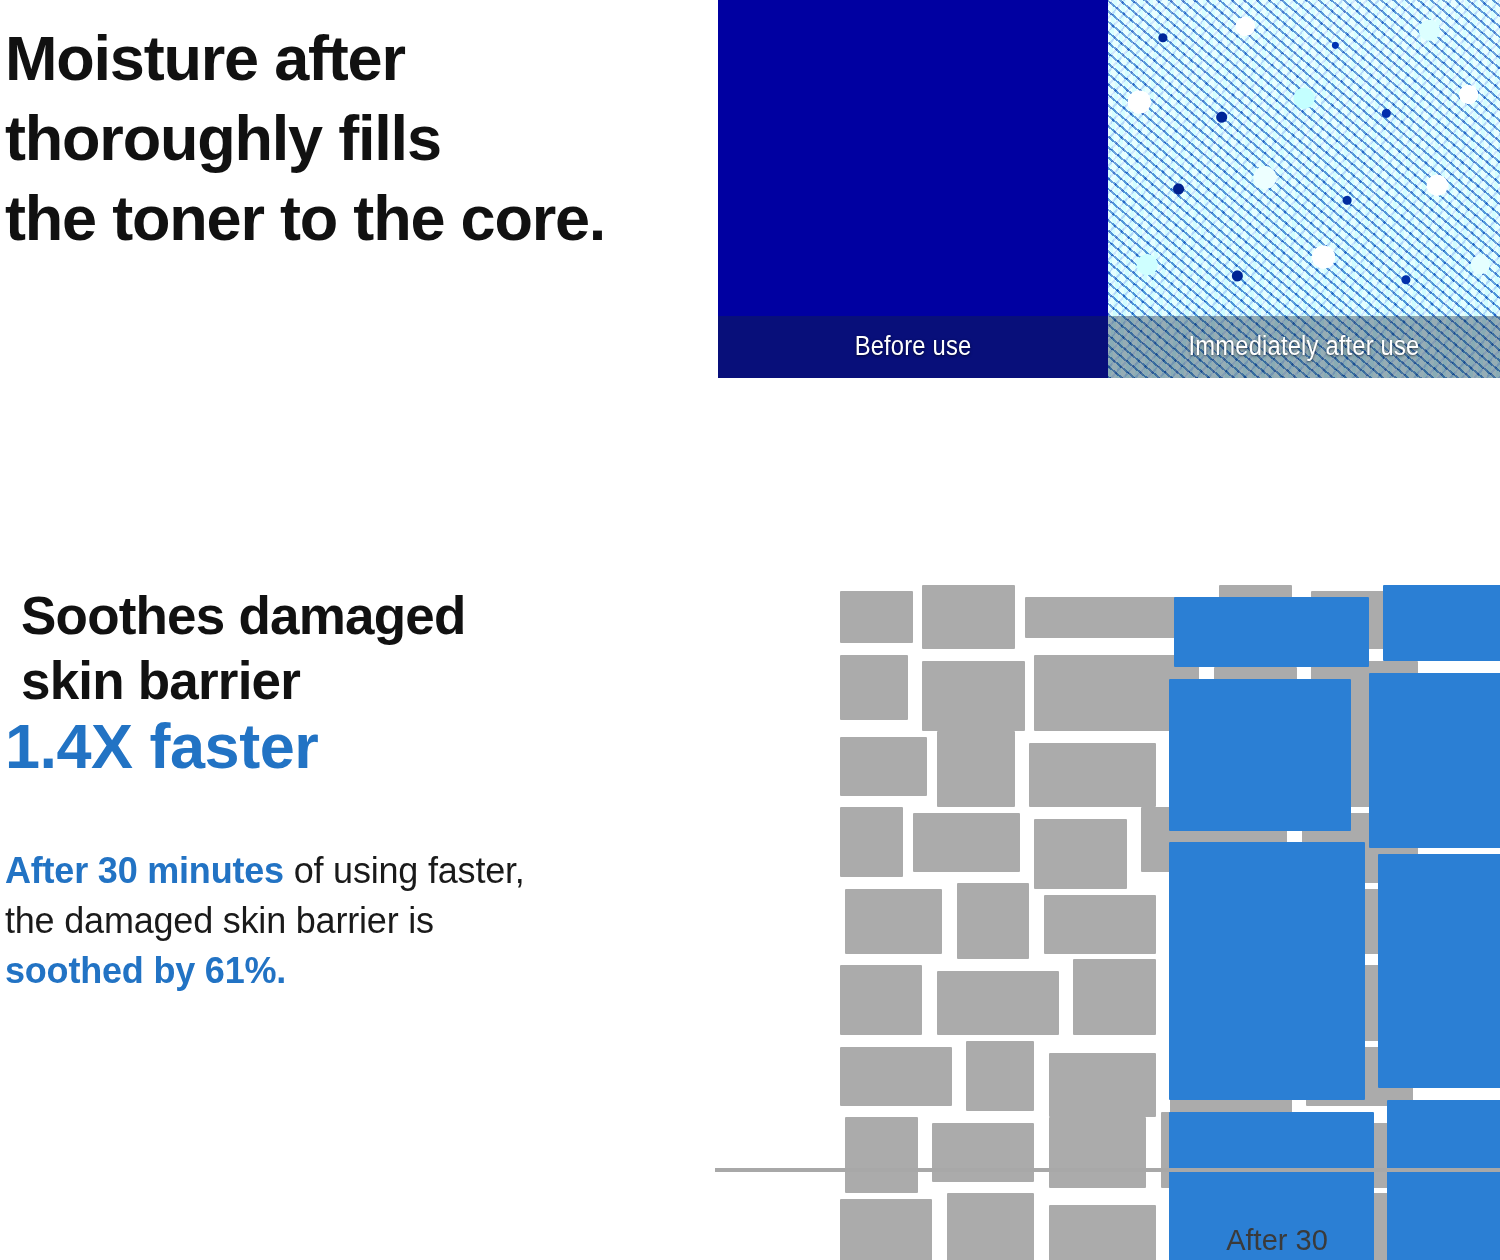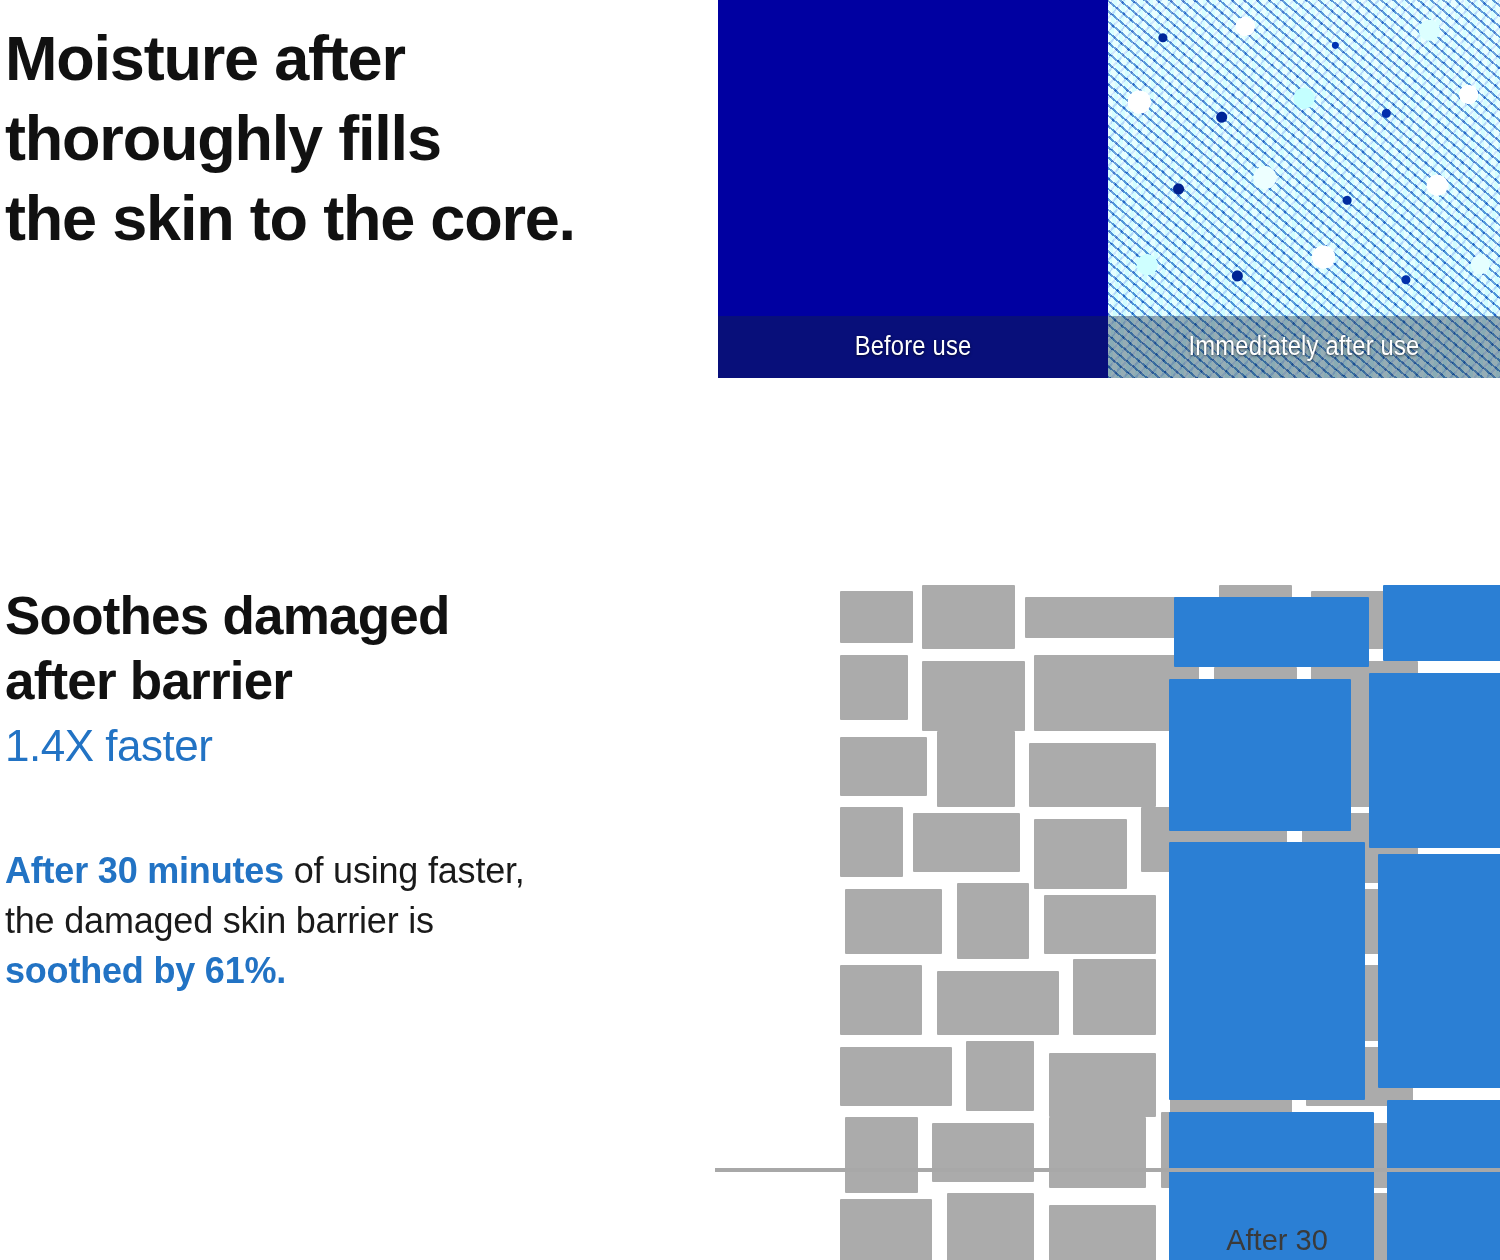--- a/index.html
+++ b/index.html
@@ -142,24 +142,25 @@
     top: 583px;
     width: 680px;
   }
   .sub-head-line {
     font-weight: bold;
     font-size: 53px;
     line-height: 65px;
     letter-spacing: -.8px;
     color: #111111;
     white-space: nowrap;
+    margin-left: 16px;
   }
   .sub-head-accent {
-    font-weight: normal;
-    font-size: 44px;
+    font-weight: bold;
+    font-size: 63px;
     line-height: 66px;
     letter-spacing: -.5px;
     color: #2273c4;
     white-space: nowrap;
   }
   #body-copy {
     position: absolute;
     left: 5px;
     top: 846px;
     width: 560px;
@@ -210,39 +211,39 @@
   }
   #axis-label-damaged { left: 85px;  width: 320px; }
   #axis-label-after   { left: 422px; width: 280px; }
 </style>
 </head>
 <body>
 
 <div id="headline-block">
   <div class="headline-line">Moisture after</div>
   <div class="headline-line">thoroughly fills</div>
-  <div class="headline-line">the skin to the core.</div>
+  <div class="headline-line">the toner to the core.</div>
 </div>
 
 <div id="microscopy-figure">
   <div class="micro-panel" id="micro-panel-before">
     <div class="tex-before"></div>
     <div class="micro-caption-band"></div>
     <div class="micro-caption">Before use</div>
   </div>
   <div class="micro-panel" id="micro-panel-after">
     <div class="tex-after"></div>
     <div class="micro-caption-band"></div>
     <div class="micro-caption">Immediately after use</div>
   </div>
 </div>
 
 <div id="soothes-block">
   <div class="sub-head-line">Soothes damaged</div>
-  <div class="sub-head-line">after barrier</div>
+  <div class="sub-head-line">skin barrier</div>
   <div class="sub-head-accent">1.4X faster</div>
 </div>
 
 <div id="body-copy">
   <b>After 30 minutes</b><span> of using faster, the damaged skin barrier is </span><b>soothed by 61%.</b>
 </div>
 
 <div id="barrier-chart">
   <div class="bar-stack" id="bar-damaged">
       <div class="brick" style="left: 2%; top: 1%; width: 30%; height: 9%;"></div>

